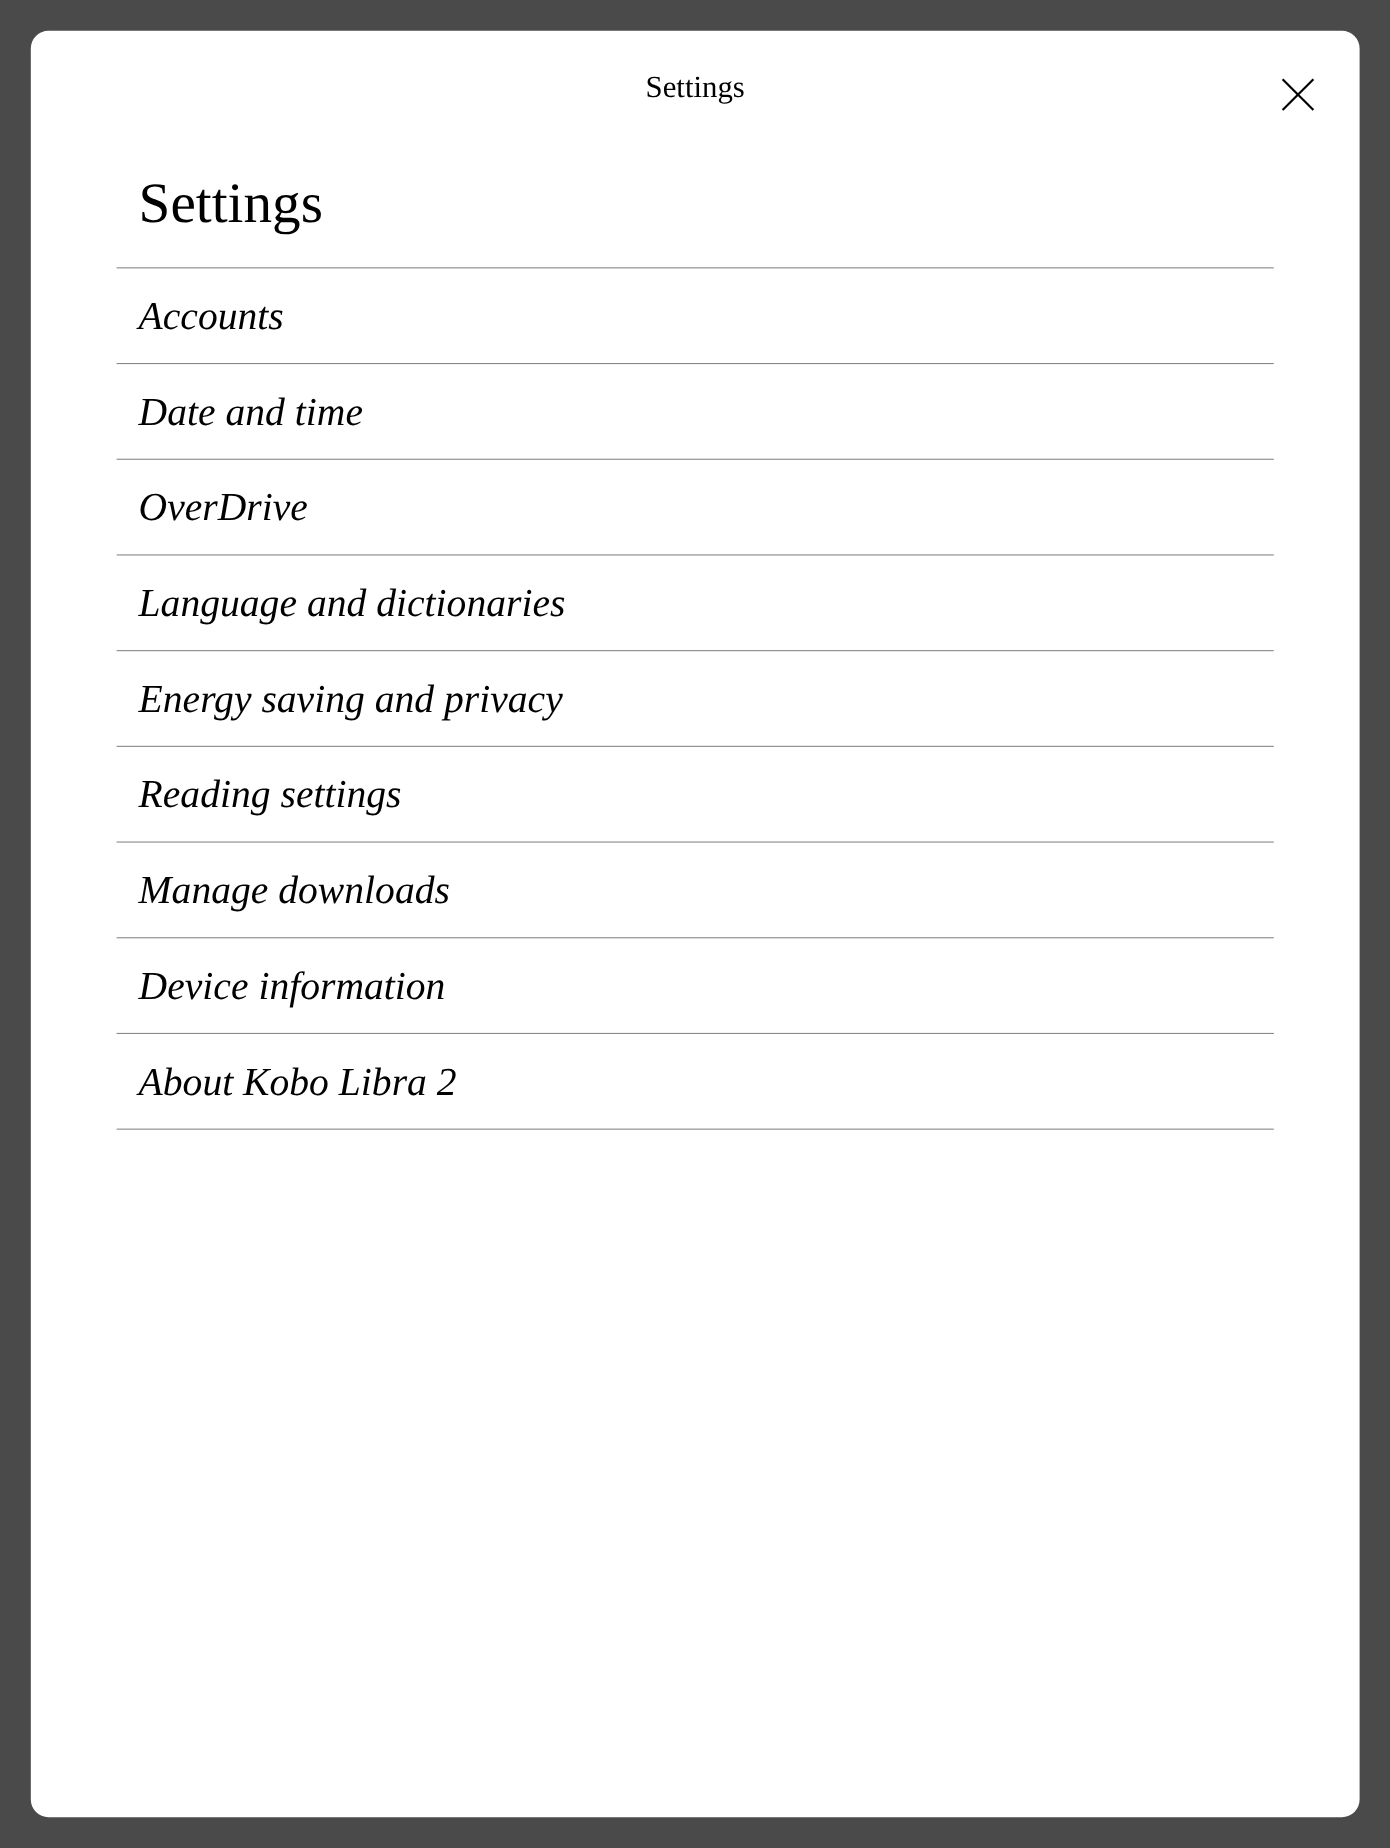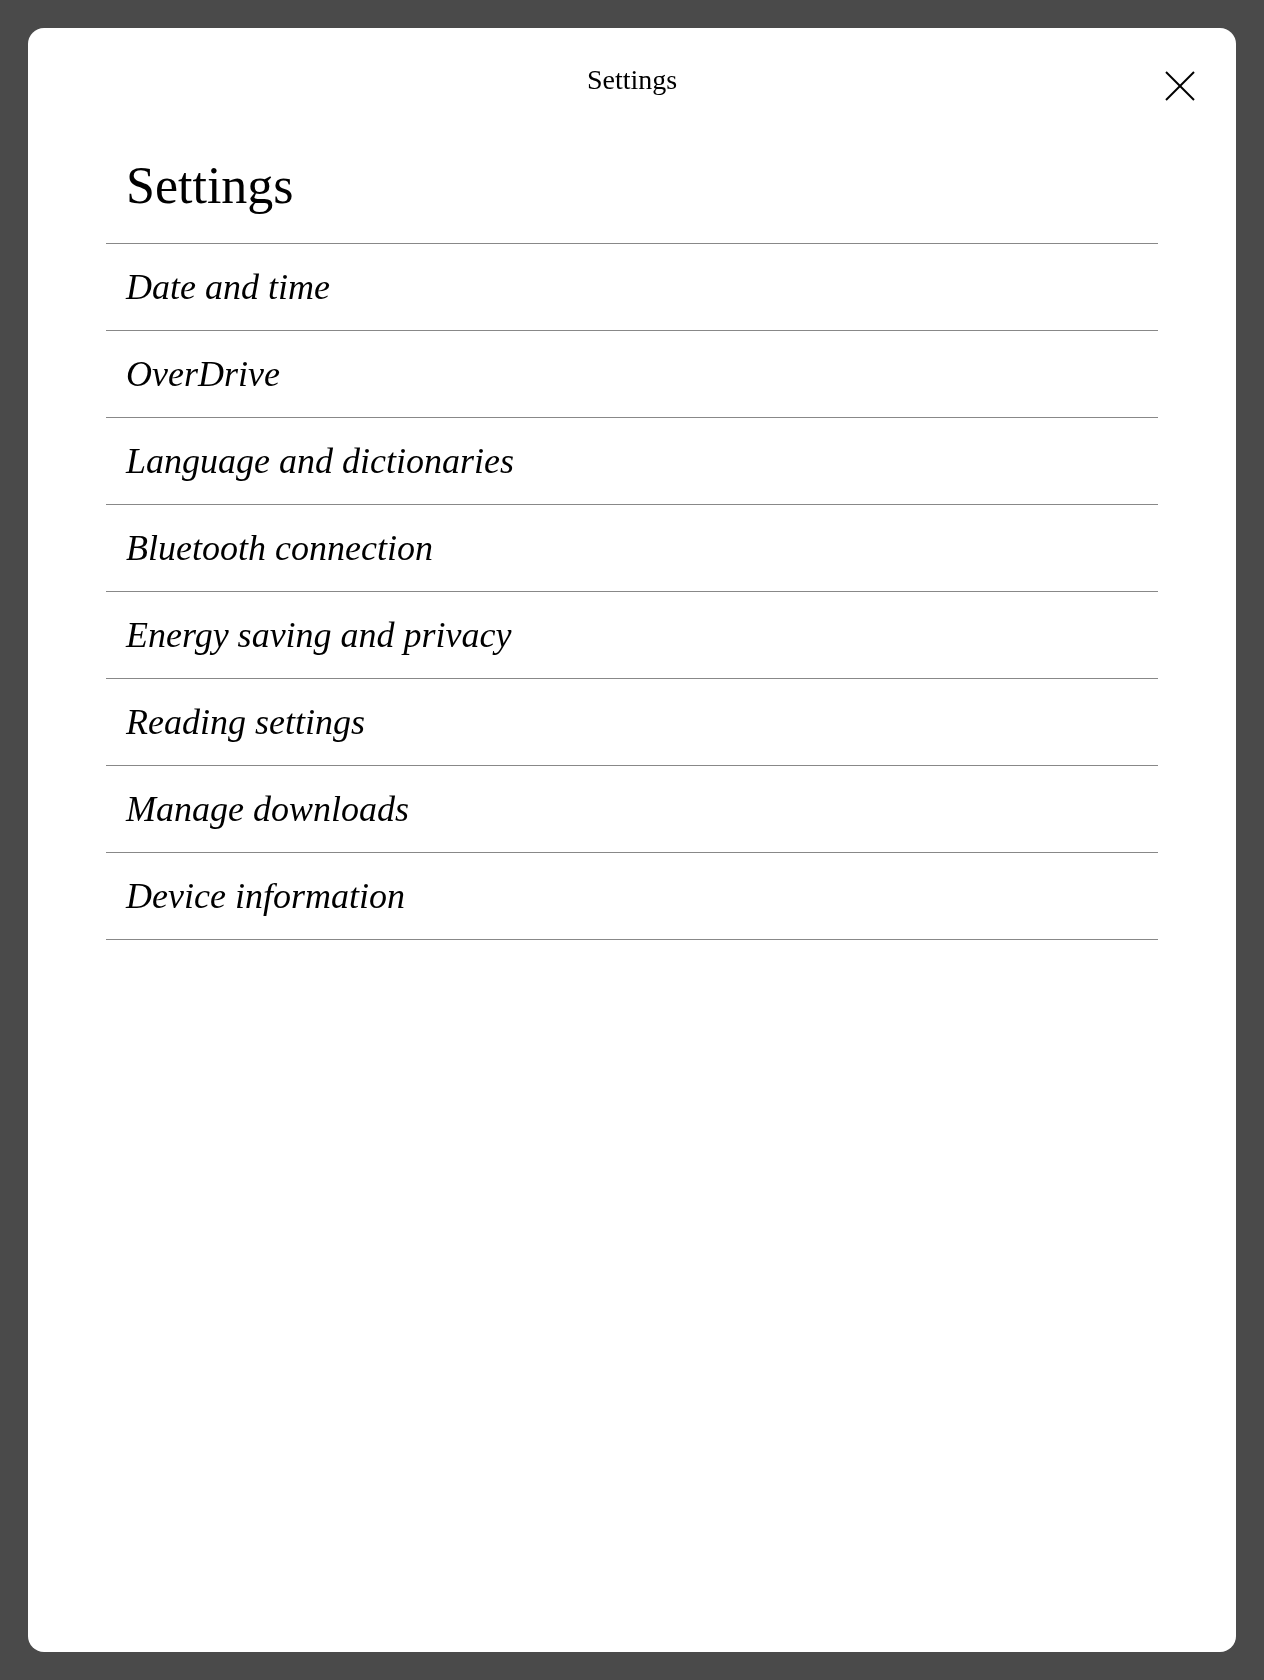--- a/index.html
+++ b/index.html
@@ -89,38 +89,41 @@
         <line x1="4" y1="4" x2="32" y2="32"></line>
         <line x1="32" y1="4" x2="4" y2="32"></line>
       </svg>
     </div>
   </div>
 
   <div class="content">
     <h1 class="page-title">Settings</h1>
     <ul class="menu-list">
       <li class="menu-item">
+        <span class="menu-item-label">Accounts</span>
+      </li>
+      <li class="menu-item">
         <span class="menu-item-label">Date and time</span>
       </li>
       <li class="menu-item">
         <span class="menu-item-label">OverDrive</span>
       </li>
       <li class="menu-item">
         <span class="menu-item-label">Language and dictionaries</span>
-      </li>
-      <li class="menu-item">
-        <span class="menu-item-label">Bluetooth connection</span>
       </li>
       <li class="menu-item">
         <span class="menu-item-label">Energy saving and privacy</span>
       </li>
       <li class="menu-item">
         <span class="menu-item-label">Reading settings</span>
       </li>
       <li class="menu-item">
         <span class="menu-item-label">Manage downloads</span>
       </li>
       <li class="menu-item">
         <span class="menu-item-label">Device information</span>
       </li>
+      <li class="menu-item">
+        <span class="menu-item-label">About Kobo Libra 2</span>
+      </li>
     </ul>
   </div>
 </div>
 
 </body></html>

